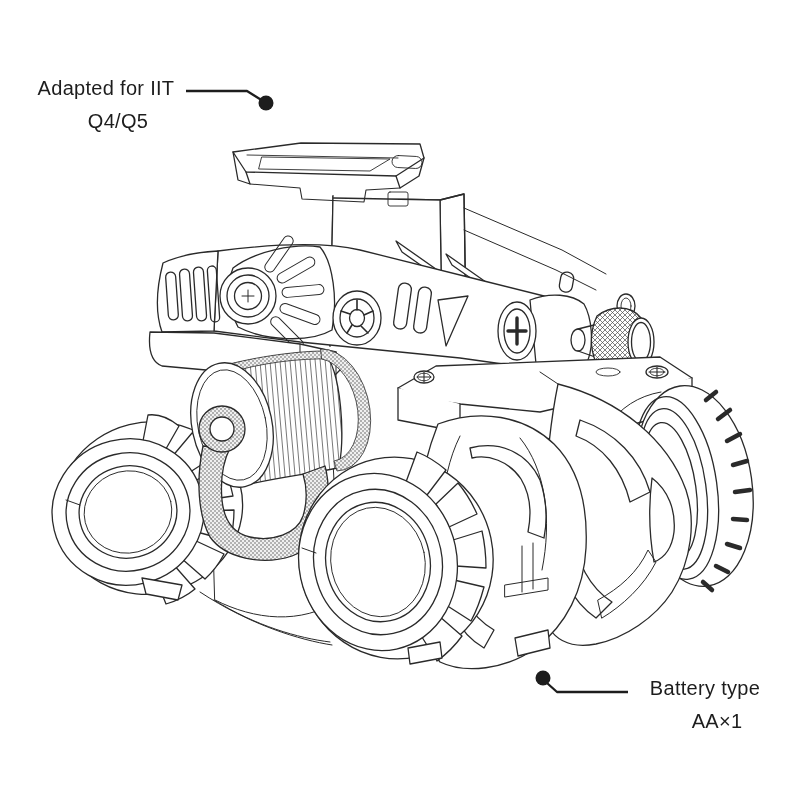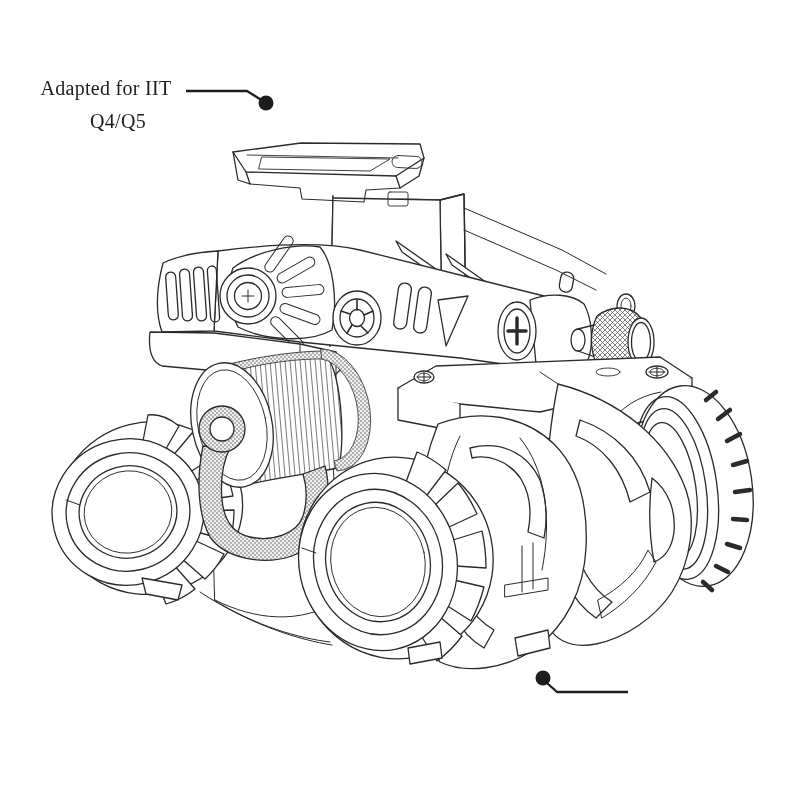--- a/index.html
+++ b/index.html
@@ -1,18 +1,18 @@
 <!DOCTYPE html>
 <html><head>
 <meta charset="utf-8">
 <style>
   html,body{margin:0;padding:0;background:#ffffff;}
   .canvas{
     position:relative;width:800px;height:800px;background:#ffffff;overflow:hidden;
-    font-family:Liberation Serif, serif;
+    font-family:Liberation Sans, sans-serif;
   }
   .canvas svg{position:absolute;left:0;top:0;}
   .callout{
     position:absolute;display:flex;flex-direction:column;align-items:center;
     color:#1d1d1d;font-size:20px;line-height:23px;letter-spacing:0.3px;white-space:nowrap;
   }
   .callout .l2{margin-top:10px;margin-left:24px;}
   #callout-iit{left:30px;top:77px;width:152px;}
   #callout-battery{left:636px;top:677px;width:138px;}
 </style>
@@ -222,14 +222,18 @@
         <circle cx="543" cy="678" r="7.5" fill="#1d1d1d" stroke="none"></circle>
       </g>
     </g>
   </svg>
 
   <div class="callout" id="callout-iit">
     <div class="l1">Adapted for IIT</div>
     <div class="l2">Q4/Q5</div>
   </div>
 
+  <div class="callout" id="callout-battery">
+    <div class="l1">Battery type</div>
+    <div class="l2">AA×1</div>
+  </div>
 
 </div>
 
 </body></html>

